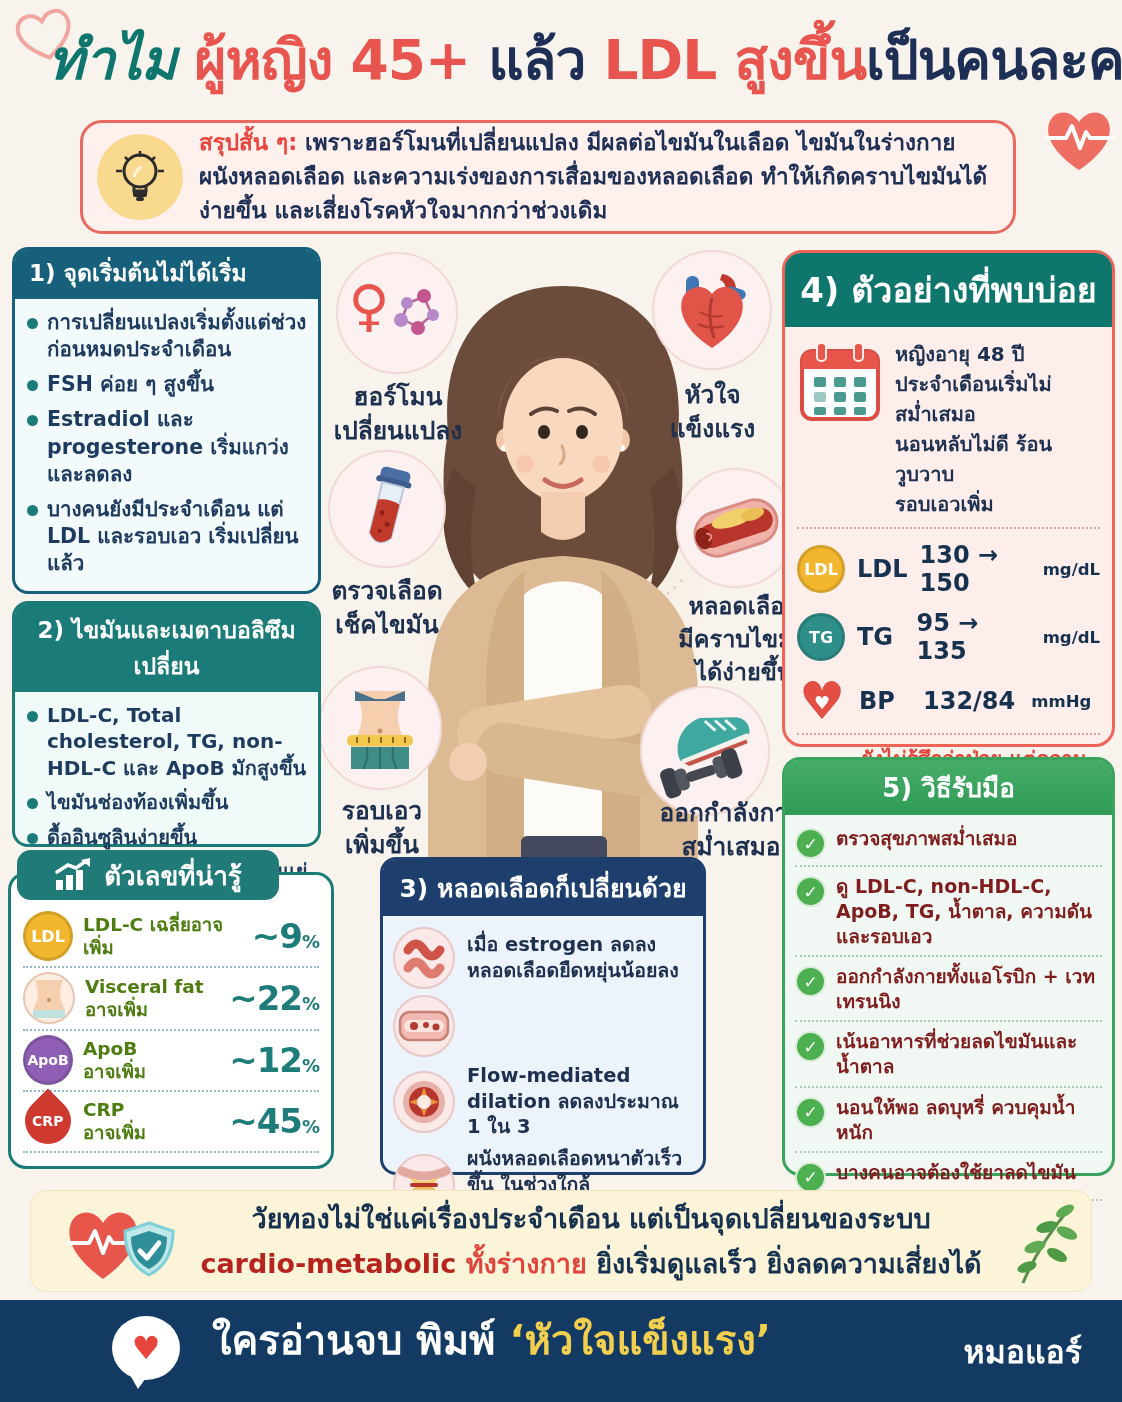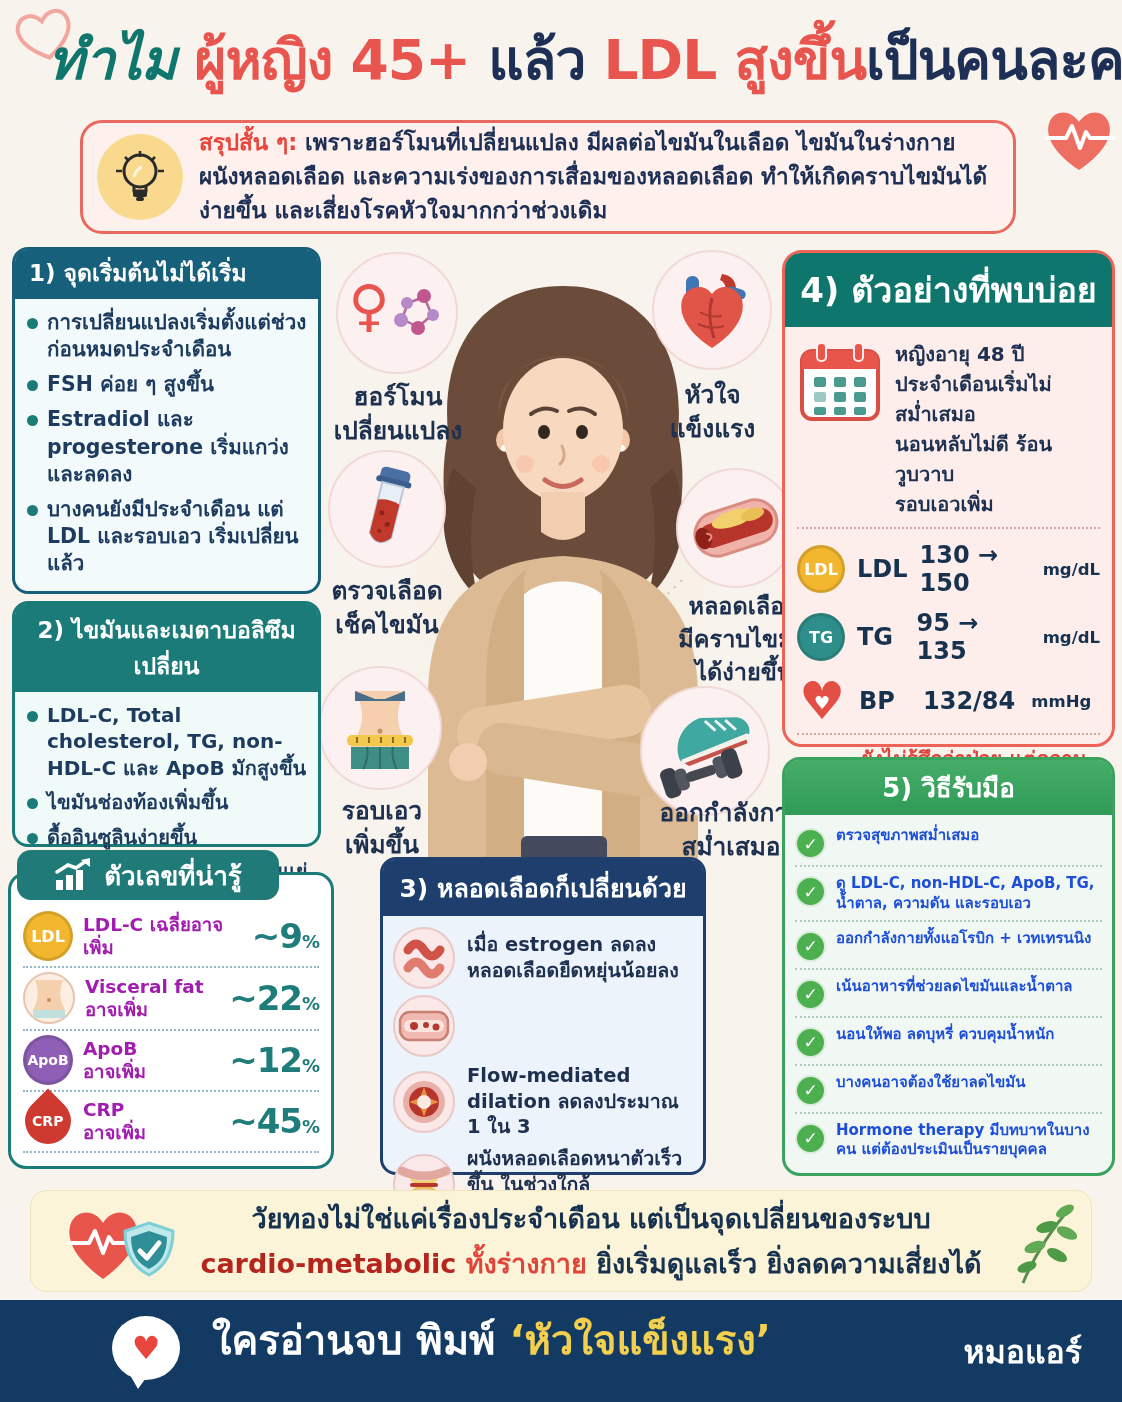--- a/index.html
+++ b/index.html
@@ -41,21 +41,21 @@
 
   
   .numbers { left:8px; top:872px; width:326px; height:297px; background:#ffffff; border:3px solid #1b7b78; border-radius:18px; }
   .numbers-pill { position:absolute; left:6px; top:-25px; width:262px; height:50px; background:#1f7a78;
                   border-radius:14px; display:flex; align-items:center; justify-content:center; gap:12px;
                   color:#fff; font-size:26px; font-weight:800; }
   .num-rows { padding:32px 12px 2px 12px; }
   .num-row { display:flex; align-items:center; gap:10px; padding:4px 0 5px 0; border-bottom:2px dotted #93b7c4; }
   .num-badge { width:50px; height:50px; border-radius:50%; flex:none; display:flex; align-items:center; justify-content:center;
                color:#fff; font-weight:800; font-size:16px; border:3px solid rgba(0,0,0,0.12); }
-  .num-label { flex:1; font-size:18.5px; font-weight:700; color:#a21caf; line-height:1.25; }
+  .num-label { flex:1; font-size:18.5px; font-weight:700; color:#4d7c0f; line-height:1.25; }
   .num-value { font-size:34px; font-weight:800; color:#1e7d7a; letter-spacing:-1px; white-space:nowrap; }
   .num-value .unit { font-size:18px; font-weight:800; }
   .drop-badge { width:46px; height:46px; background:#cf3a30; border-radius:0 50% 50% 50%; transform:rotate(45deg);
                 flex:none; display:flex; align-items:center; justify-content:center; margin:2px; }
   .drop-badge span { transform:rotate(-45deg); color:#fff; font-weight:800; font-size:14px; }
   .footnote { font-size:13px; font-weight:700; color:#1d3b5e; padding:5px 6px 0 8px; }
 
   
   .blob { position:absolute; left:340px; top:300px; width:440px; height:560px; z-index:0;
           background:radial-gradient(closest-side,#f6e9d7 0%,rgba(246,233,215,0) 72%); }
@@ -109,21 +109,21 @@
   .note-text { font-size:20.5px; font-weight:800; color:#e0443a; line-height:1.45; }
 
   
   .box5 { left:782px; top:757px; width:333px; height:419px; background:#f1f8f3; border:3px solid #3aa45e; border-radius:18px; }
   .box5 .panel-head { background:linear-gradient(180deg,#46ad68,#2f9b57); font-size:26px; padding:7px 4px; border-radius:14px 14px 0 0; }
   .checks { padding:4px 10px 0 10px; }
   .check-row { display:flex; gap:10px; align-items:flex-start; padding:7px 0 6px 0; border-bottom:2px dotted #a9cdb6; }
   .check-row:last-child { border-bottom:none; }
   .check { width:31px; height:31px; border-radius:50%; background:#4caf50; border:2px solid #d9ecd9; flex:none;
            color:#fff; font-size:17px; font-weight:800; display:flex; align-items:center; justify-content:center; margin-top:2px; }
-  .check-text { font-size:15px; font-weight:700; color:#1d4ed8; line-height:1.32; }
+  .check-text { font-size:19px; font-weight:700; color:#7f1d1d; line-height:1.32; }
 
   
   .banner { position:absolute; left:30px; top:1190px; width:1062px; height:102px; background:#fcf4d9;
             border:1px solid #efe4bd; border-radius:16px; z-index:2; }
   .banner-text { position:absolute; left:165px; top:6px; width:790px; text-align:center;
                  font-size:27px; font-weight:800; color:#16324f; line-height:1.65; }
   .hs-icon { position:absolute; left:30px; top:10px; }
   .branch { position:absolute; left:972px; top:8px; }
 
   

